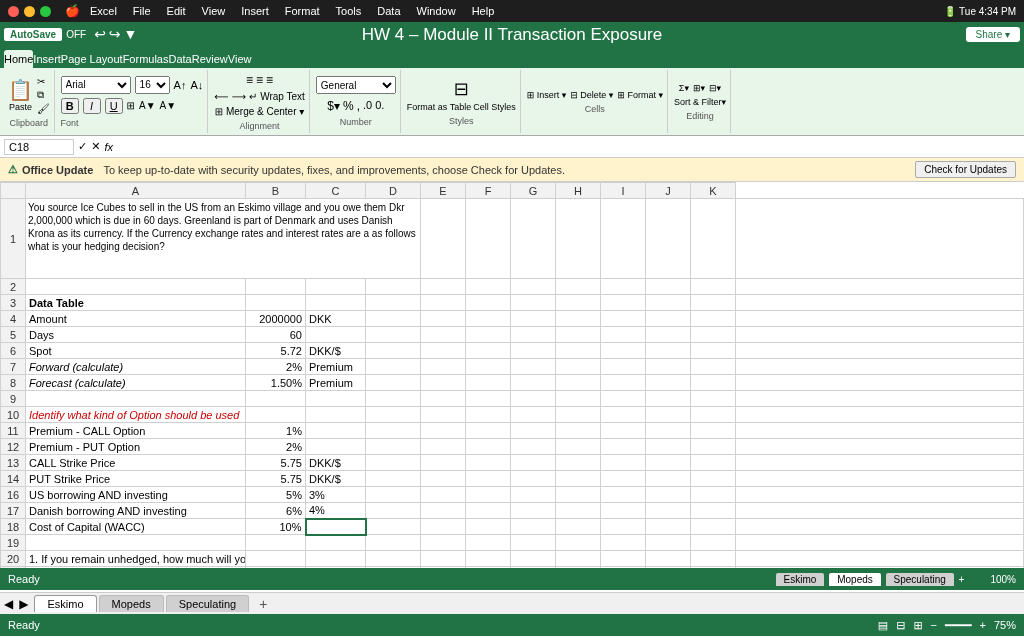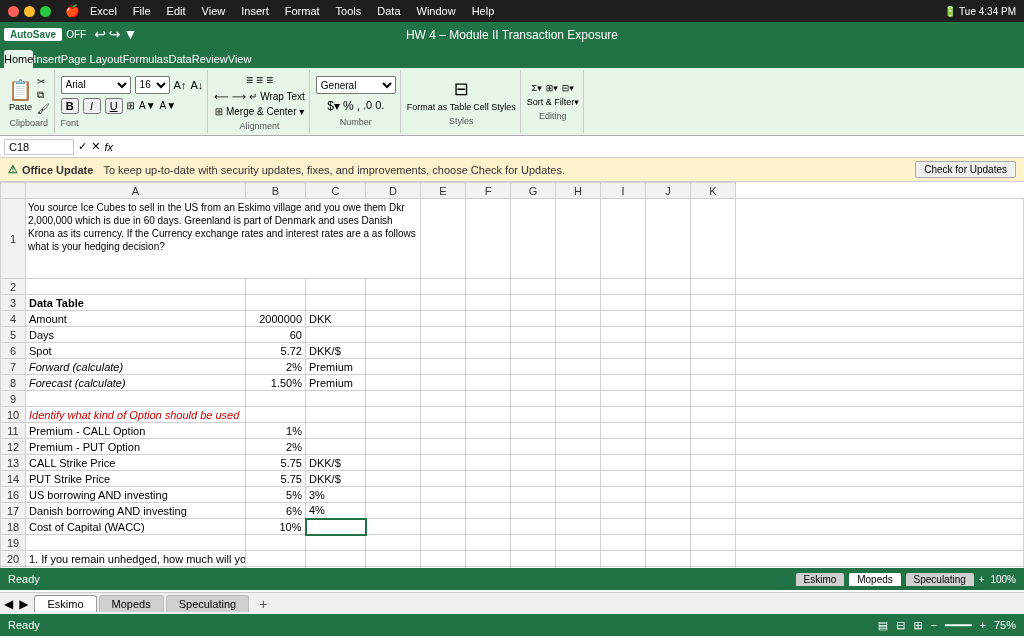--- a/index.html
+++ b/index.html
@@ -243,34 +243,37 @@
         <span style="margin-left:10px;">File</span>
         <span style="margin-left:10px;">Edit</span>
         <span style="margin-left:10px;">View</span>
         <span style="margin-left:10px;">Insert</span>
         <span style="margin-left:10px;">Format</span>
         <span style="margin-left:10px;">Tools</span>
         <span style="margin-left:10px;">Data</span>
         <span style="margin-left:10px;">Window</span>
         <span style="margin-left:10px;">Help</span>
       </div>
-      <div style="position:absolute;left:50%;transform:translateX(-50%);font-size:12px;margin-top:48px;">HW 4 – Module II Transaction Exposure</div>
+      <div style="position:absolute;left:50%;transform:translateX(-50%);font-size:17px;margin-top:48px;">HW 4 – Module II Transaction Exposure</div>
       <div style="font-size:10px;">
         <span>🔋</span>
         <span>Tue 4:34 PM</span>
       </div>
     </div>
 
     <div style="height:24px;background:#217346;display:flex;align-items:center;padding:0 4px;gap:4px;">
       <span style="background:#fff;color:#217346;padding:1px 6px;border-radius:2px;font-size:10px;font-weight:bold;">AutoSave</span>
       <span style="color:white;font-size:10px;">OFF</span>
       <div style="display:flex;gap:3px;margin-left:4px;">
         <span style="color:white;font-size:14px;cursor:pointer;">↩</span>
         <span style="color:white;font-size:14px;cursor:pointer;">↪</span>
         <span style="color:white;font-size:14px;cursor:pointer;">▼</span>
+      </div>
+      <div style="flex:1;display:flex;justify-content:flex-end;gap:6px;">
+        <button style="background:#fff;color:#217346;border:none;padding:2px 10px;border-radius:3px;font-size:10px;cursor:pointer;">Share ▾</button>
       </div>
     </div>
 
     <div class="ribbon-tabs">
       <div class="ribbon-tab active">Home</div>
       <div class="ribbon-tab">Insert</div>
       <div class="ribbon-tab">Page Layout</div>
       <div class="ribbon-tab">Formulas</div>
       <div class="ribbon-tab">Data</div>
       <div class="ribbon-tab">Review</div>
@@ -341,20 +344,34 @@
 
       <div class="ribbon-group">
         <span style="font-size:18px;">⊟</span>
         <div style="display:flex;gap:2px;">
           <span style="font-size:9px;cursor:pointer;">Format as Table</span>
           <span style="font-size:9px;cursor:pointer;">Cell Styles</span>
         </div>
         <span class="ribbon-group-label">Styles</span>
       </div>
 
+      <div class="ribbon-group">
+        <div style="display:flex;gap:4px;">
+          <div style="display:flex;flex-direction:column;font-size:9px;cursor:pointer;">
+            <span>⊞ Insert ▾</span>
+          </div>
+          <div style="display:flex;flex-direction:column;font-size:9px;cursor:pointer;">
+            <span>⊟ Delete ▾</span>
+          </div>
+          <div style="display:flex;flex-direction:column;font-size:9px;cursor:pointer;">
+            <span>⊞ Format ▾</span>
+          </div>
+        </div>
+        <span class="ribbon-group-label">Cells</span>
+      </div>
 
       <div class="ribbon-group">
         <div style="display:flex;gap:4px;">
           <span style="font-size:9px;cursor:pointer;">Σ▾</span>
           <span style="font-size:9px;cursor:pointer;">⊞▾</span>
           <span style="font-size:9px;cursor:pointer;">⊟▾</span>
         </div>
         <div style="display:flex;gap:4px;margin-top:2px;">
           <span style="font-size:9px;cursor:pointer;">Sort &amp; Filter▾</span>
         </div>
@@ -739,21 +756,21 @@
 
   <div style="position:absolute;bottom:50px;left:0;right:0;height:22px;background:#217346;display:flex;align-items:center;justify-content:space-between;padding:0 8px;">
     <span style="color:white;font-size:11px;">Ready</span>
     <div style="display:flex;align-items:center;gap:6px;">
       <span style="color:white;font-size:10px;margin-left:44px;">
         <span style="background:#d0d0d0;color:#000;padding:1px 8px;border-radius:2px 2px 0 0;margin-right:2px;">Eskimo</span>
         <span style="background:#fff;color:#000;padding:1px 8px;border-radius:2px 2px 0 0;margin-right:2px;">Mopeds</span>
         <span style="background:#d0d0d0;color:#000;padding:1px 8px;border-radius:2px 2px 0 0;margin-right:2px;">Speculating</span>
         <span style="color:white;">+</span>
       </span>
-      <span style="color:white;font-size:10px;">100%</span>
+      <span style="color:white;font-size:10px;margin-left:20px;">100%</span>
     </div>
   </div>
 
   <div class="app-dock">
     <div class="dock-icon" style="background:#fff;">🍎</div>
     <div class="dock-icon" style="background:#4169e1;">🌐</div>
     <div class="dock-icon" style="background:#ff6b35;">📧</div>
     <div class="dock-icon" style="background:#5ac8fa;">💬</div>
     <div class="dock-icon" style="background:#ff2d55;">📸</div>
     <div class="dock-icon" style="background:#ff9500;">🗺</div>

